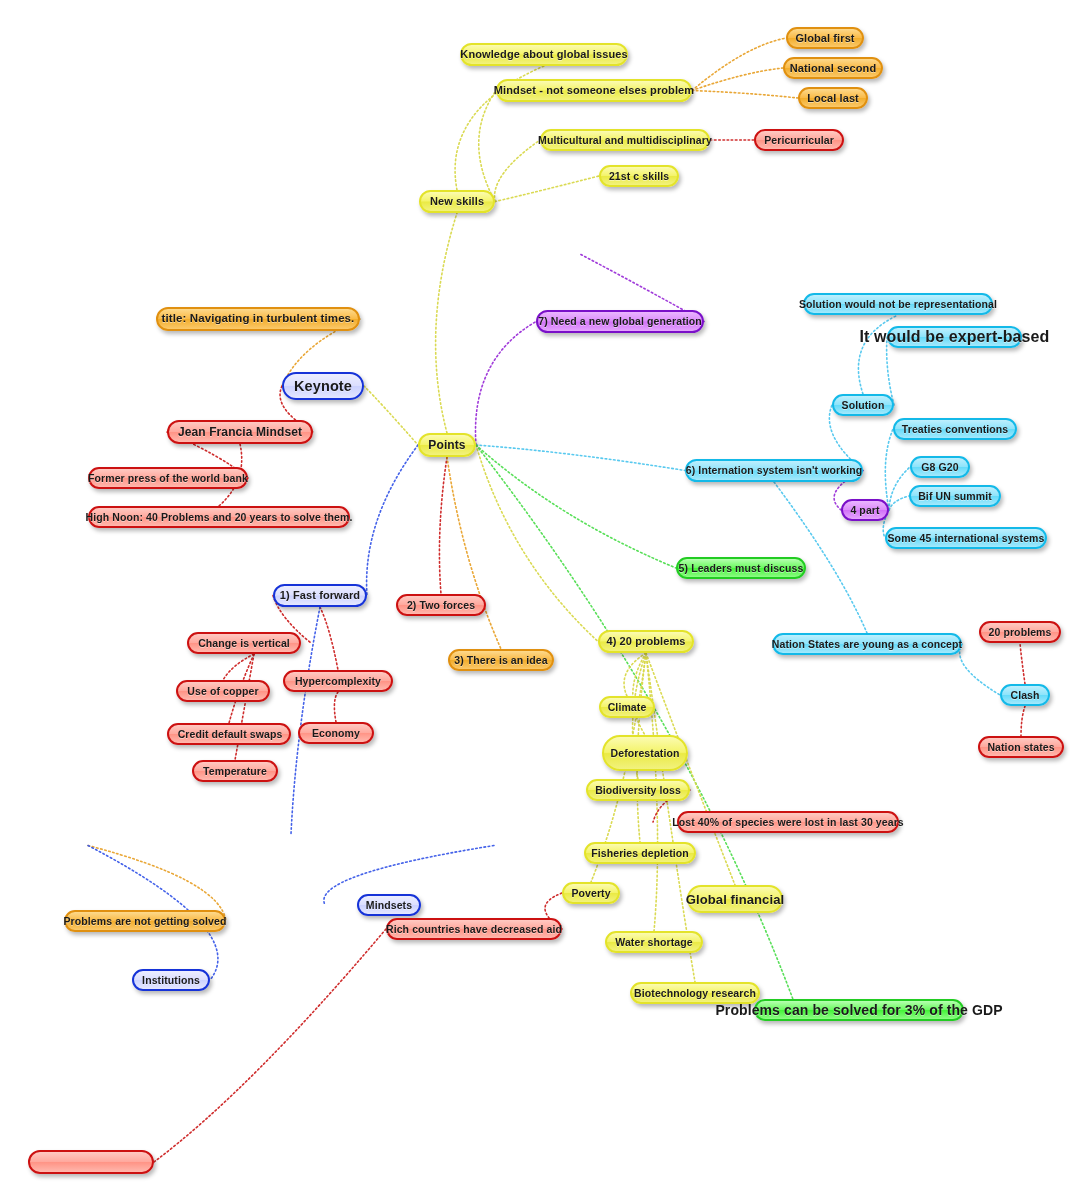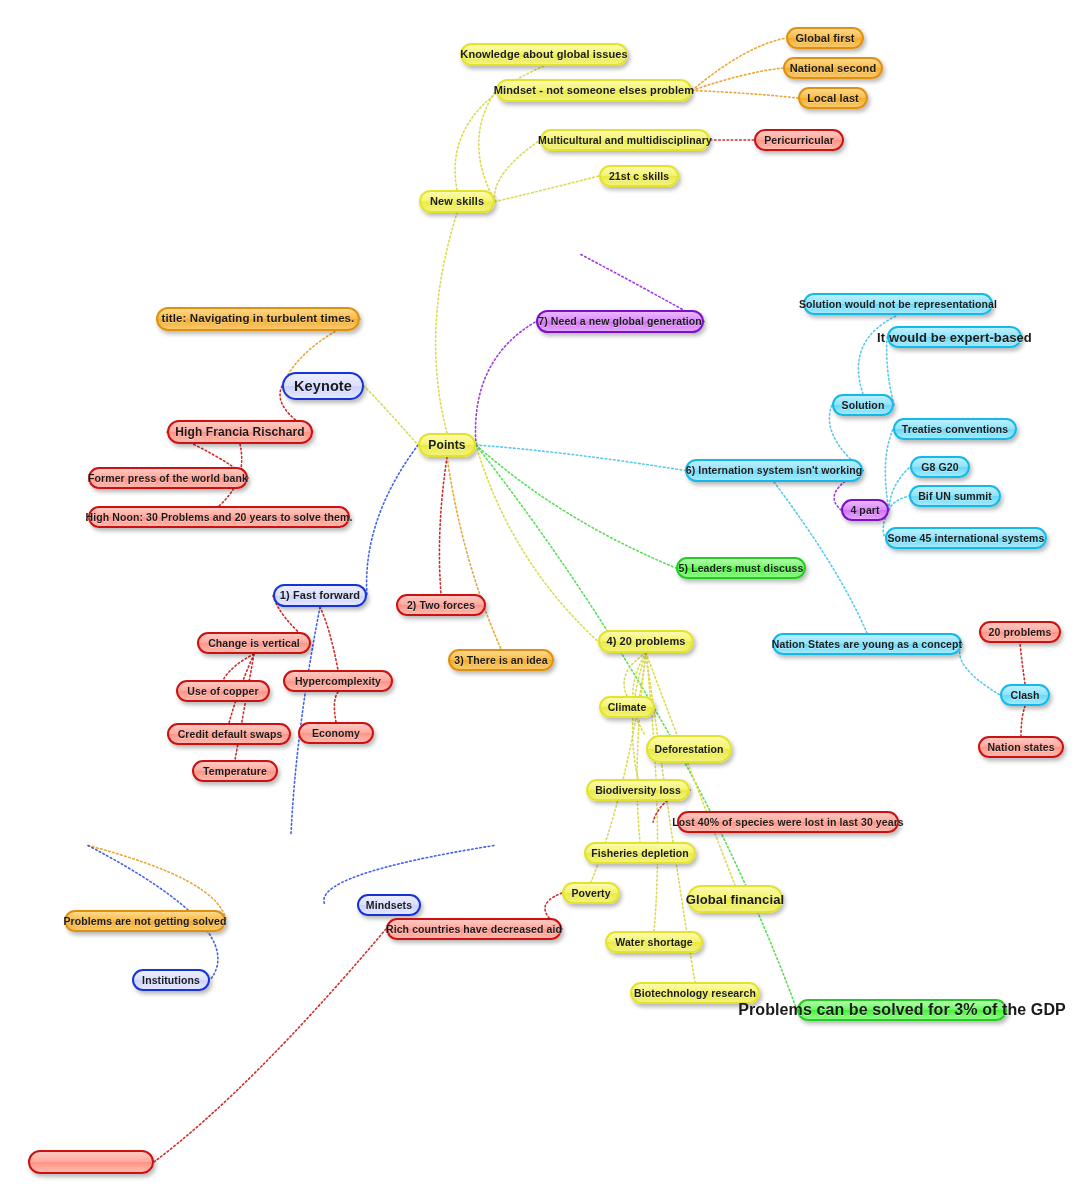--- a/index.html
+++ b/index.html
@@ -164,43 +164,43 @@
     </div>
     <div class="node n-yellow" style="left: 419px; top: 190px; width: 76px; height: 23px; font-size: 11px;">
       <span>New skills</span>
     </div>
     <div class="node n-purple" style="left: 536px; top: 310px; width: 168px; height: 23px; font-size: 10.5px;">
       <span>7) Need a new global generation</span>
     </div>
     <div class="node n-cyan" style="left: 803px; top: 293px; width: 190px; height: 22px; font-size: 10.5px;">
       <span>Solution would not be representational</span>
     </div>
-    <div class="node n-cyan" style="left: 887px; top: 326px; width: 135px; height: 22px; font-size: 13px;">
+    <div class="node n-cyan" style="left: 887px; top: 326px; width: 135px; height: 22px; font-size: 16px;">
       <span>It would be expert-based</span>
     </div>
     <div class="node n-cyan" style="left: 832px; top: 394px; width: 62px; height: 22px; font-size: 10.5px;">
       <span>Solution</span>
     </div>
     <div class="node n-orange" style="left: 156px; top: 307px; width: 204px; height: 24px; font-size: 11.5px;">
       <span>title: Navigating in turbulent times.</span>
     </div>
     <div class="node n-blue" style="left: 282px; top: 372px; width: 82px; height: 28px; font-size: 14.5px;">
       <span>Keynote</span>
     </div>
     <div class="node n-yellow" style="left: 418px; top: 433px; width: 58px; height: 24px; font-size: 12px;">
       <span>Points</span>
     </div>
     <div class="node n-red" style="left: 167px; top: 420px; width: 146px; height: 24px; font-size: 12px;">
-      <span>High Francia Rischard</span>
+      <span>Jean Francia Mindset</span>
     </div>
     <div class="node n-red" style="left: 88px; top: 467px; width: 160px; height: 22px; font-size: 10.5px;">
       <span>Former press of the world bank</span>
     </div>
     <div class="node n-red" style="left: 88px; top: 506px; width: 262px; height: 22px; font-size: 10.5px;">
-      <span>High Noon: 30 Problems and 20 years to solve them.</span>
+      <span>High Noon: 40 Problems and 20 years to solve them.</span>
     </div>
     <div class="node n-cyan" style="left: 893px; top: 418px; width: 124px; height: 22px; font-size: 10.5px;">
       <span>Treaties conventions</span>
     </div>
     <div class="node n-cyan" style="left: 910px; top: 456px; width: 60px; height: 22px; font-size: 10.5px;">
       <span>G8 G20</span>
     </div>
     <div class="node n-cyan" style="left: 909px; top: 485px; width: 92px; height: 22px; font-size: 10.5px;">
       <span>Bif UN summit</span>
     </div>
@@ -233,42 +233,42 @@
     </div>
     <div class="node n-red" style="left: 979px; top: 621px; width: 82px; height: 22px; font-size: 10.5px;">
       <span>20 problems</span>
     </div>
     <div class="node n-cyan" style="left: 1000px; top: 684px; width: 50px; height: 22px; font-size: 10.5px;">
       <span>Clash</span>
     </div>
     <div class="node n-red" style="left: 978px; top: 736px; width: 86px; height: 22px; font-size: 10.5px;">
       <span>Nation states</span>
     </div>
-    <div class="node n-red" style="left: 197px; top: 632px; width: 114px; height: 22px; font-size: 10.5px;">
+    <div class="node n-red" style="left: 187px; top: 632px; width: 114px; height: 22px; font-size: 10.5px;">
       <span>Change is vertical</span>
     </div>
     <div class="node n-red" style="left: 283px; top: 670px; width: 110px; height: 22px; font-size: 10.5px;">
       <span>Hypercomplexity</span>
     </div>
     <div class="node n-red" style="left: 176px; top: 680px; width: 94px; height: 22px; font-size: 10.5px;">
       <span>Use of copper</span>
     </div>
     <div class="node n-red" style="left: 298px; top: 722px; width: 76px; height: 22px; font-size: 10.5px;">
       <span>Economy</span>
     </div>
     <div class="node n-red" style="left: 167px; top: 723px; width: 124px; height: 22px; font-size: 10.5px; padding-left: 12px;">
       <span>Credit default swaps</span>
     </div>
     <div class="node n-red" style="left: 192px; top: 760px; width: 86px; height: 22px; font-size: 10.5px;">
       <span>Temperature</span>
     </div>
     <div class="node n-yellow" style="left: 599px; top: 696px; width: 56px; height: 22px; font-size: 10.5px;">
       <span>Climate</span>
     </div>
-    <div class="node n-yellow" style="left: 602px; top: 735px; width: 86px; height: 28px; font-size: 10.5px; margin-left: 44px;">
+    <div class="node n-yellow" style="left: 602px; top: 735px; width: 86px; height: 36px; font-size: 10.5px;">
       <span>Deforestation</span>
     </div>
     <div class="node n-yellow" style="left: 586px; top: 779px; width: 104px; height: 22px; font-size: 10.5px;">
       <span>Biodiversity loss</span>
     </div>
     <div class="node n-red" style="left: 653px; top: 811px; width: 222px; height: 22px; font-size: 10.5px; margin-left: 24px;">
       <span>Lost 40% of species were lost in last 30 years</span>
     </div>
     <div class="node n-yellow" style="left: 584px; top: 842px; width: 112px; height: 22px; font-size: 10.5px;">
       <span>Fisheries depletion</span>
@@ -290,19 +290,19 @@
     </div>
     <div class="node n-blue" style="left: 325px; top: 894px; width: 64px; height: 22px; font-size: 10.5px; margin-left: 32px;">
       <span>Mindsets</span>
     </div>
     <div class="node n-red" style="left: 386px; top: 918px; width: 176px; height: 22px; font-size: 10.5px;">
       <span>Rich countries have decreased aid</span>
     </div>
     <div class="node n-blue" style="left: 132px; top: 969px; width: 78px; height: 22px; font-size: 10.5px;">
       <span>Institutions</span>
     </div>
-    <div class="node n-green" style="left: 797px; top: 999px; width: 210px; height: 22px; font-size: 16px;">
+    <div class="node n-green" style="left: 754px; top: 999px; width: 210px; height: 22px; font-size: 14px;">
       <span>Problems can be solved for 3% of the GDP</span>
     </div>
     <div class="node n-red empty" style="left: 28px; top: 1150px; width: 126px; height: 24px; font-size: 10.5px;">
       <span></span>
     </div>
   </div>
 
 </body></html>

